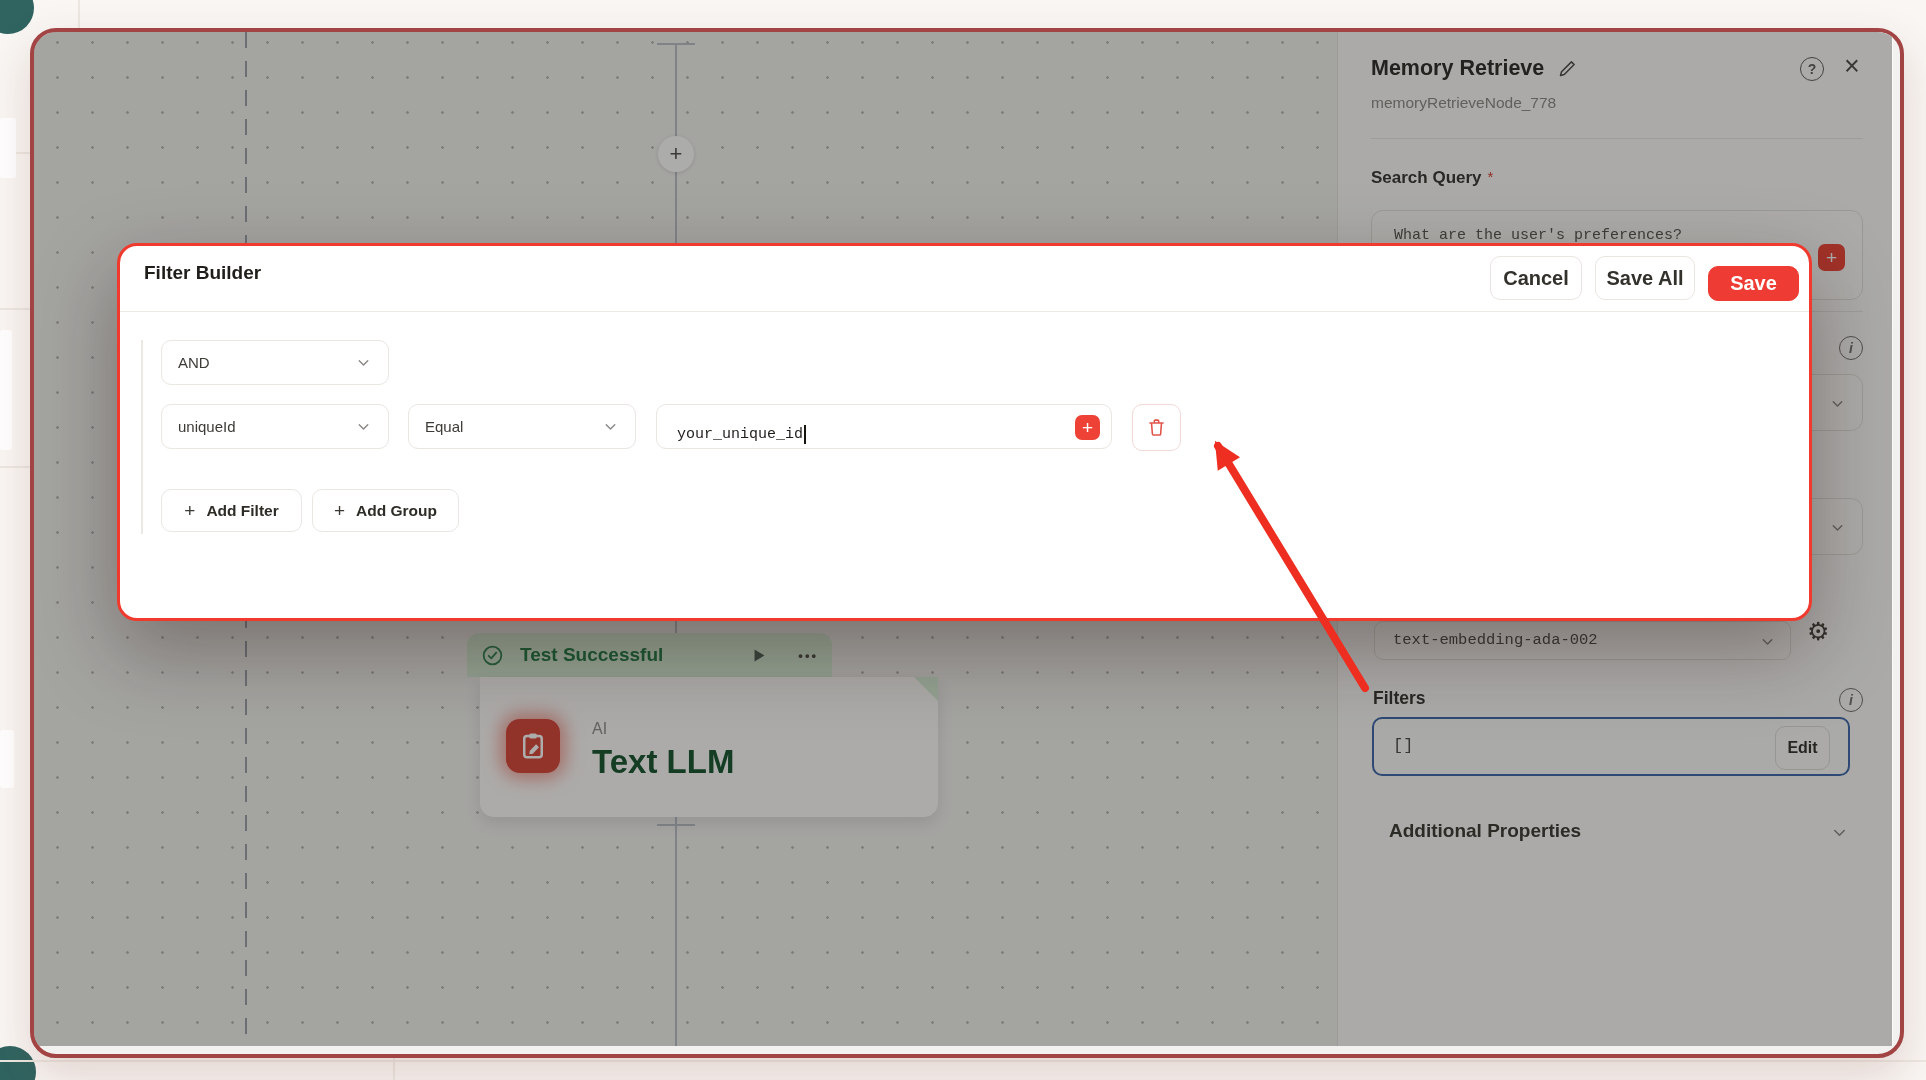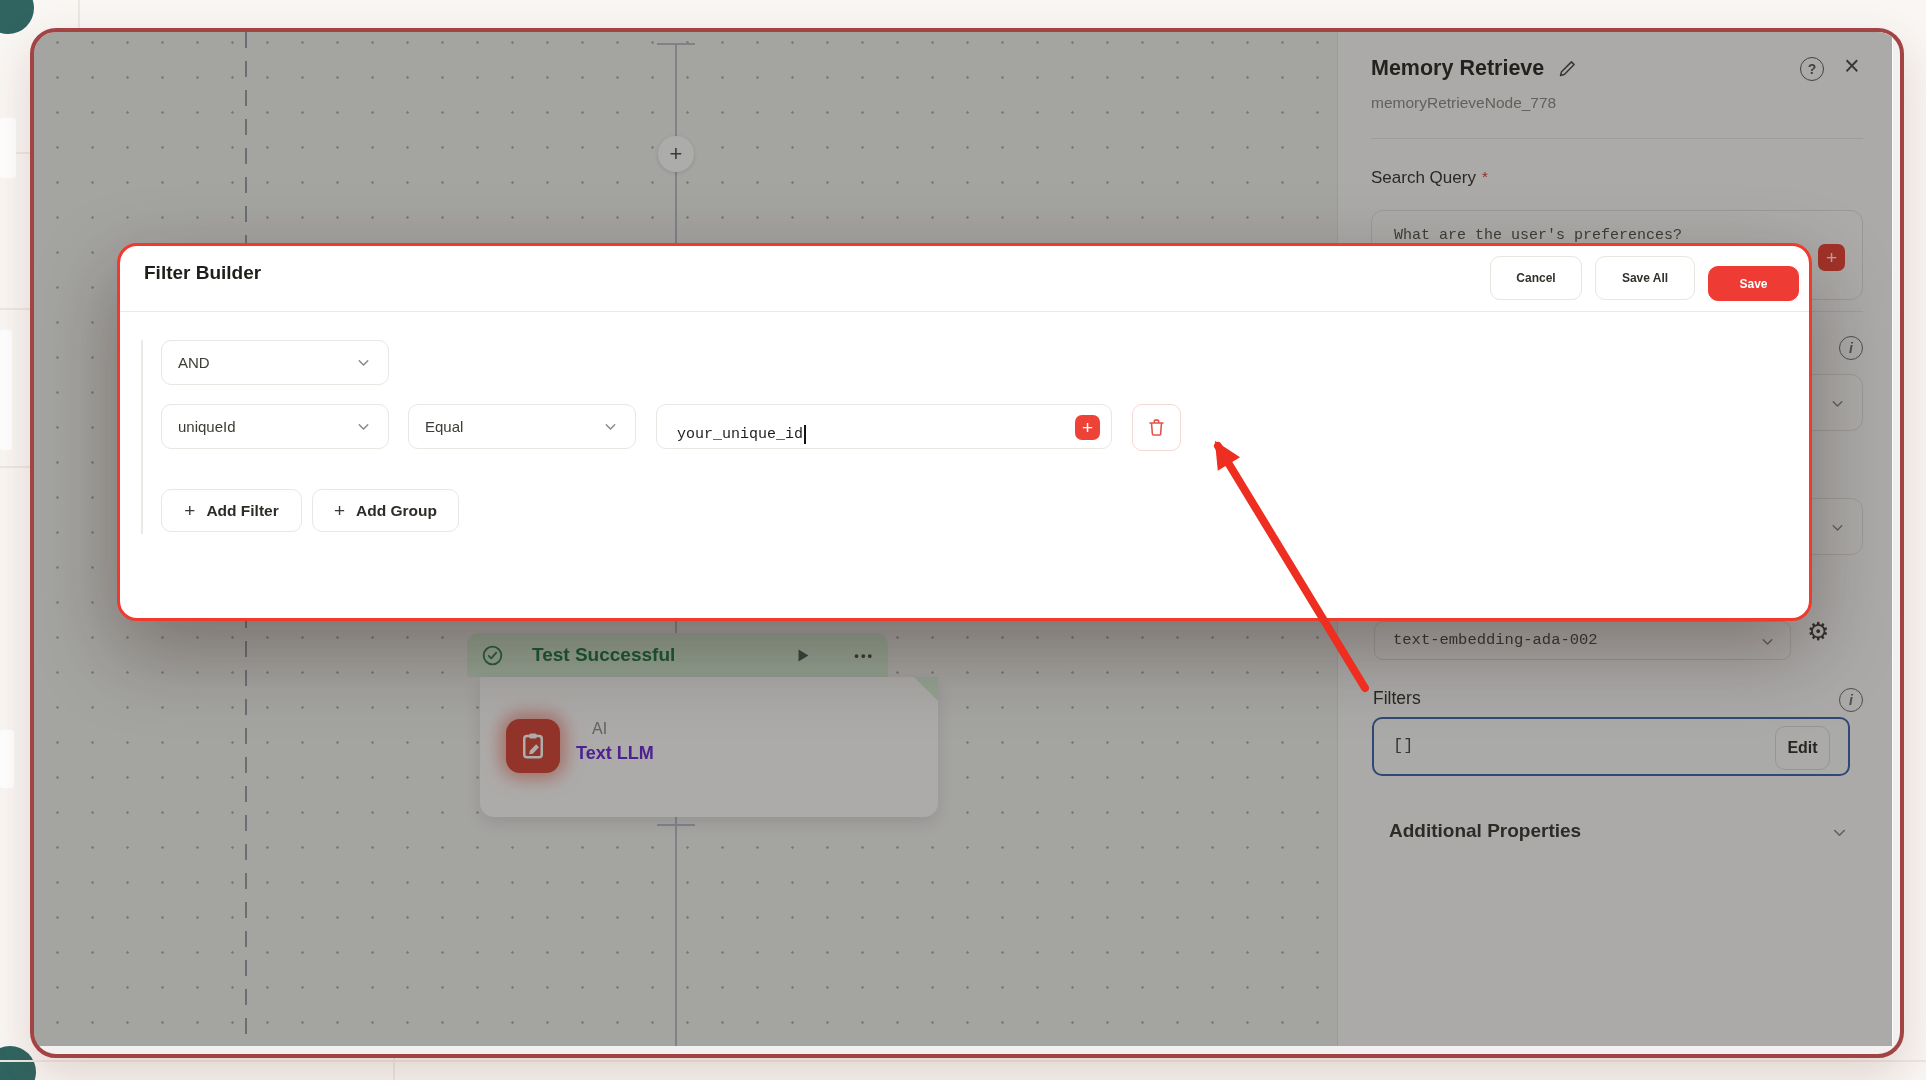--- a/index.html
+++ b/index.html
@@ -23,62 +23,62 @@
     background-size:35px 35px;background-position:6px 28px;z-index:1}
   .dash-line{left:211px;top:0;width:2px;height:1014px;
     background:repeating-linear-gradient(to bottom,#9aa0ab 0 16px,transparent 16px 29px)}
   .edge{width:2px;background:#b9bfc8}
   .tick{height:2px;background:#b9bfc8}
   .plus-circle{left:624px;top:104px;width:36px;height:36px;border-radius:50%;background:#fdfdfc;
     box-shadow:0 1px 4px rgba(0,0,0,.12);display:flex;align-items:center;justify-content:center;
     font-size:22px;color:#514f4b}
 
   
-  .node-banner{left:433px;top:601px;width:421px;height:44px;background:#d7eed8;border-radius:12px 12px 0 0;
-    display:flex;align-items:center;padding:0 14px;box-sizing:border-box;gap:28px}
+  .node-banner{left:433px;top:601px;width:365px;height:44px;background:#d7eed8;border-radius:12px 12px 0 0;
+    display:flex;align-items:center;padding:0 14px;box-sizing:border-box;gap:16px}
   .node-status{font-size:19px;font-weight:700;color:#1e7c44;flex:1}
   .node-ellipsis{font-size:13px;letter-spacing:2px;color:#4e4d49;font-weight:700;margin-left:14px}
   .node-body{left:446px;top:645px;width:458px;height:140px;background:#fdfcfb;border-radius:0 0 14px 14px;
     box-shadow:0 6px 16px rgba(0,0,0,.10)}
   .node-body::before{content:"";position:absolute;top:0;right:0;
     border-top:24px solid #d7eed8;border-left:24px solid transparent}
   .node-icon{left:26px;top:42px;width:54px;height:54px;border-radius:14px;background:#d8453a;
     display:flex;align-items:center;justify-content:center;
     box-shadow:0 0 18px 5px rgba(233,72,56,.55)}
   .node-cat{left:112px;top:43px;font-size:16px;color:#8e8c88}
-  .node-title{left:96px;top:66px;font-size:18px;font-weight:700;color:#6d28d9}
+  .node-title{left:112px;top:66px;font-size:33px;font-weight:700;color:#14532d}
 
   
   .panel{left:1303px;top:0;width:555px;height:1014px;background:#fcfbfa;border-left:1px solid #e6e3df;z-index:2}
   .p-title{left:33px;top:24px;display:flex;align-items:center;gap:13px;font-size:21.5px;font-weight:700;color:#2b2a26}
   .circle-icon{width:24px;height:24px;border-radius:50%;border:1.8px solid #5d5b57;color:#5d5b57;
     display:flex;align-items:center;justify-content:center;font-size:14px;font-weight:700;box-sizing:border-box}
   .p-close{font-size:27px;color:#4c4a46;line-height:24px}
   .p-sub{left:33px;top:62px;font-size:15.5px;color:#8b8984}
   .divider{height:1px;background:#e9e6e2}
-  .p-label{font-size:17px;font-weight:400;color:#35342f}
+  .p-label{font-size:17px;font-weight:700;color:#35342f}
   .req{color:#d23b2f;font-size:15px;margin-left:6px;vertical-align:top}
   .boxfield{background:#fdfcfb;border:1.5px solid #e4e0db;border-radius:12px;box-sizing:border-box}
   .red-sq{background:#ee4237;border-radius:7px;color:#fff;display:flex;align-items:center;justify-content:center;
     font-size:19px;line-height:1}
   .chev{width:17px;height:17px;stroke:#8a8884;fill:none;stroke-width:2;stroke-linecap:round;stroke-linejoin:round}
   .p-filters-field{left:34px;top:685px;width:478px;height:59px;border:2px solid #3c66a8;border-radius:10px;
     background:#fbfaf9;box-sizing:border-box}
   .edit-btn{position:absolute;right:18px;top:7px;width:55px;height:44px;border:1.5px solid #dfdcd7;border-radius:10px;
     background:#fcfbfa;display:flex;align-items:center;justify-content:center;font-size:16px;font-weight:700;color:#2f2e2a;box-sizing:border-box}
 
   
   .dim{left:0;top:0;width:1858px;height:1014px;background:rgba(20,19,16,.35);z-index:10}
 
   
   .modal{left:83px;top:211px;width:1695px;height:378px;background:#ffffff;border:3px solid #f03a2e;border-radius:20px;
     box-shadow:0 30px 80px rgba(40,20,15,.35);z-index:40;box-sizing:border-box}
   .m-title{left:24px;top:16px;font-size:19px;font-weight:700;color:#1f1e1a}
   .btn{border:1.5px solid #e9e5e0;border-radius:10px;background:#fff;display:flex;align-items:center;justify-content:center;
-    font-size:12px;font-weight:700;color:#32312c;box-sizing:border-box}
+    font-size:20px;font-weight:700;color:#32312c;box-sizing:border-box}
   .btn.primary{background:#ee3b33;border-color:#ee3b33;color:#fff}
   .m-div{left:0;top:65px;width:1689px;height:1px;background:#edeae6}
   .indent{left:21px;top:94px;width:2px;height:194px;background:#ece8e3}
   .select{border:1.5px solid #eae6e1;border-radius:10px;background:#fff;display:flex;align-items:center;
     padding:0 16px;box-sizing:border-box;font-size:15px;color:#3c3b36;justify-content:space-between}
   .vinput{border:1.5px solid #eae6e1;border-radius:10px;background:#fff;display:flex;align-items:center;
     padding:16px 14px 0 20px;box-sizing:border-box;font-size:15px;color:#1f1e1a}
   .caret{display:inline-block;width:2px;height:19px;background:#15140f;margin-left:1px;vertical-align:-4px}
   .trash-btn{border:1.5px solid #f2dad6;border-radius:10px;background:#fff;display:flex;align-items:center;justify-content:center}
   .addbtn{border:1.5px solid #eae7e2;border-radius:10px;background:#fff;display:flex;align-items:center;justify-content:center;

